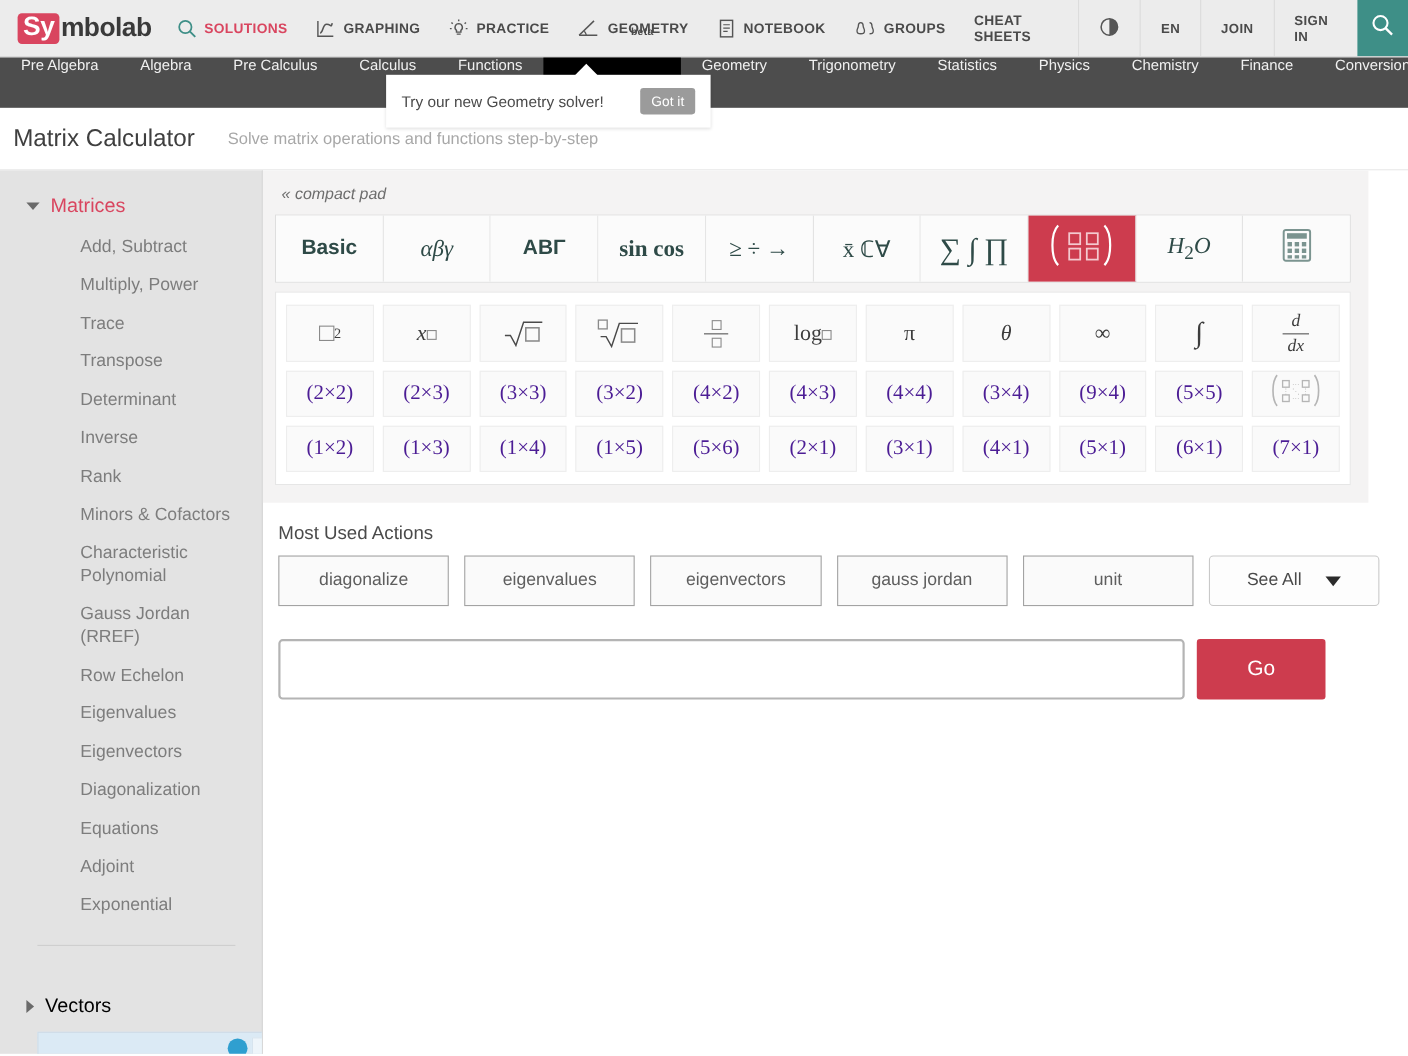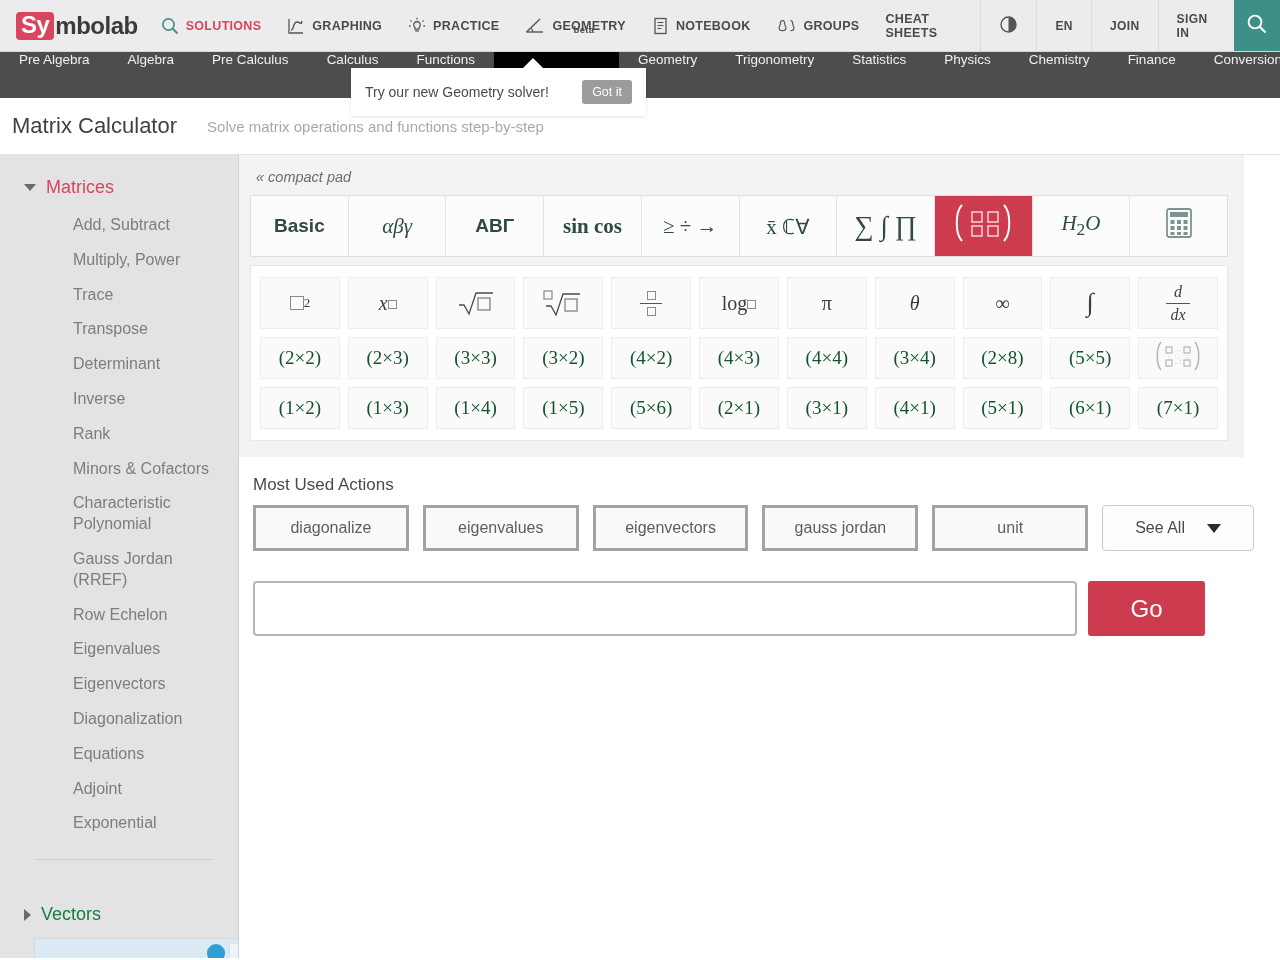--- a/index.html
+++ b/index.html
@@ -139,21 +139,21 @@
     padding-top: 22px;
     position: relative;
     overflow: hidden;
   }
   .grp-head {
     display: flex; align-items: center; gap: 10px;
     padding: 0 0 0 24px;
     color: #d9455f; font-size: 18px;
     cursor: pointer; margin-bottom: 10px;
   }
-  .grp-head.collapsed { color: #15803d; margin-top: 44px; }
+  .grp-head.collapsed { color: #000000; margin-top: 44px; }
   .caret-down {
     width: 0; height: 0;
     border-left: 6px solid transparent;
     border-right: 6px solid transparent;
     border-top: 7px solid #6a6a6a;
   }
   .caret-right {
     width: 0; height: 0;
     border-top: 6px solid transparent;
     border-bottom: 6px solid transparent;
@@ -238,21 +238,21 @@
   .key {
     flex: 1;
     height: 52px;
     background: #fafafa;
     border: 1px solid #ededed;
     display: flex; align-items: center; justify-content: center;
     cursor: pointer;
     font-family: "Liberation Serif", serif;
     font-size: 20px; color: #3c3c3c;
   }
-  .key.sm { height: 42px; font-size: 19px; color: #14532d; }
+  .key.sm { height: 42px; font-size: 19px; color: #4c1d95; }
   .sq {
     display: inline-block;
     width: 14px; height: 14px;
     border: 1.5px solid #8a8a8a;
     vertical-align: middle;
   }
   .sq.tiny { width: 9px; height: 9px; border-width: 1.2px; }
   sup.sp { font-size: 13px; vertical-align: super; }
   .frac {
     display: inline-flex; flex-direction: column;
@@ -268,21 +268,21 @@
     padding: 18px 0 10px 14px;
   }
   .actions-row {
     display: flex; gap: 14px;
     padding-left: 14px; padding-right: 26px;
   }
   .act {
     flex: 1;
     height: 46px;
     background: #fafafa;
-    border: 3px solid #a3a3a3;
+    border: 1px solid #a3a3a3;
     display: flex; align-items: center; justify-content: center;
     font-size: 16px; color: #5e5e5e;
     cursor: pointer;
   }
   .act.seeall {
     background: #fdfdfd;
     border: 1px solid #c9c9c9;
     border-radius: 4px;
     gap: 22px;
     color: #4a4a4a;
@@ -303,21 +303,21 @@
     width: 824px; height: 55px;
     background: #fff;
     border: 2px solid #b4b4b4;
     border-radius: 4px;
     cursor: text;
   }
   .gobtn {
     width: 117px; height: 55px;
     background: #cd3c4e; color: #fff;
     border: none; border-radius: 3px;
-    font-size: 24px; cursor: pointer;
+    font-size: 19px; cursor: pointer;
     font-family: inherit;
   }
 </style>
 </head>
 <body>
 
 <div class="topbar">
   <div class="logo">
     <span class="logo-sy">Sy</span>
     <span class="logo-rest">mbolab</span>
@@ -586,21 +586,21 @@
 
         <div class="keyrow">
           <div class="key sm">(2×2)</div>
           <div class="key sm">(2×3)</div>
           <div class="key sm">(3×3)</div>
           <div class="key sm">(3×2)</div>
           <div class="key sm">(4×2)</div>
           <div class="key sm">(4×3)</div>
           <div class="key sm">(4×4)</div>
           <div class="key sm">(3×4)</div>
-          <div class="key sm">(2×8)</div>
+          <div class="key sm">(9×4)</div>
           <div class="key sm">(5×5)</div>
           <div class="key sm">
             <span>
               <svg width="56" height="34" viewBox="0 0 56 34">
                 <path d="M11 3 C6 9 6 25 11 31" fill="none" stroke="#b5b5b5" stroke-width="1.5"></path>
                 <path d="M45 3 C50 9 50 25 45 31" fill="none" stroke="#b5b5b5" stroke-width="1.5"></path>
                 <rect x="16" y="8" width="6" height="6" fill="none" stroke="#b5b5b5" stroke-width="1.2"></rect>
                 <rect x="34" y="8" width="6" height="6" fill="none" stroke="#b5b5b5" stroke-width="1.2"></rect>
                 <rect x="16" y="21" width="6" height="6" fill="none" stroke="#b5b5b5" stroke-width="1.2"></rect>
                 <rect x="34" y="21" width="6" height="6" fill="none" stroke="#b5b5b5" stroke-width="1.2"></rect>

